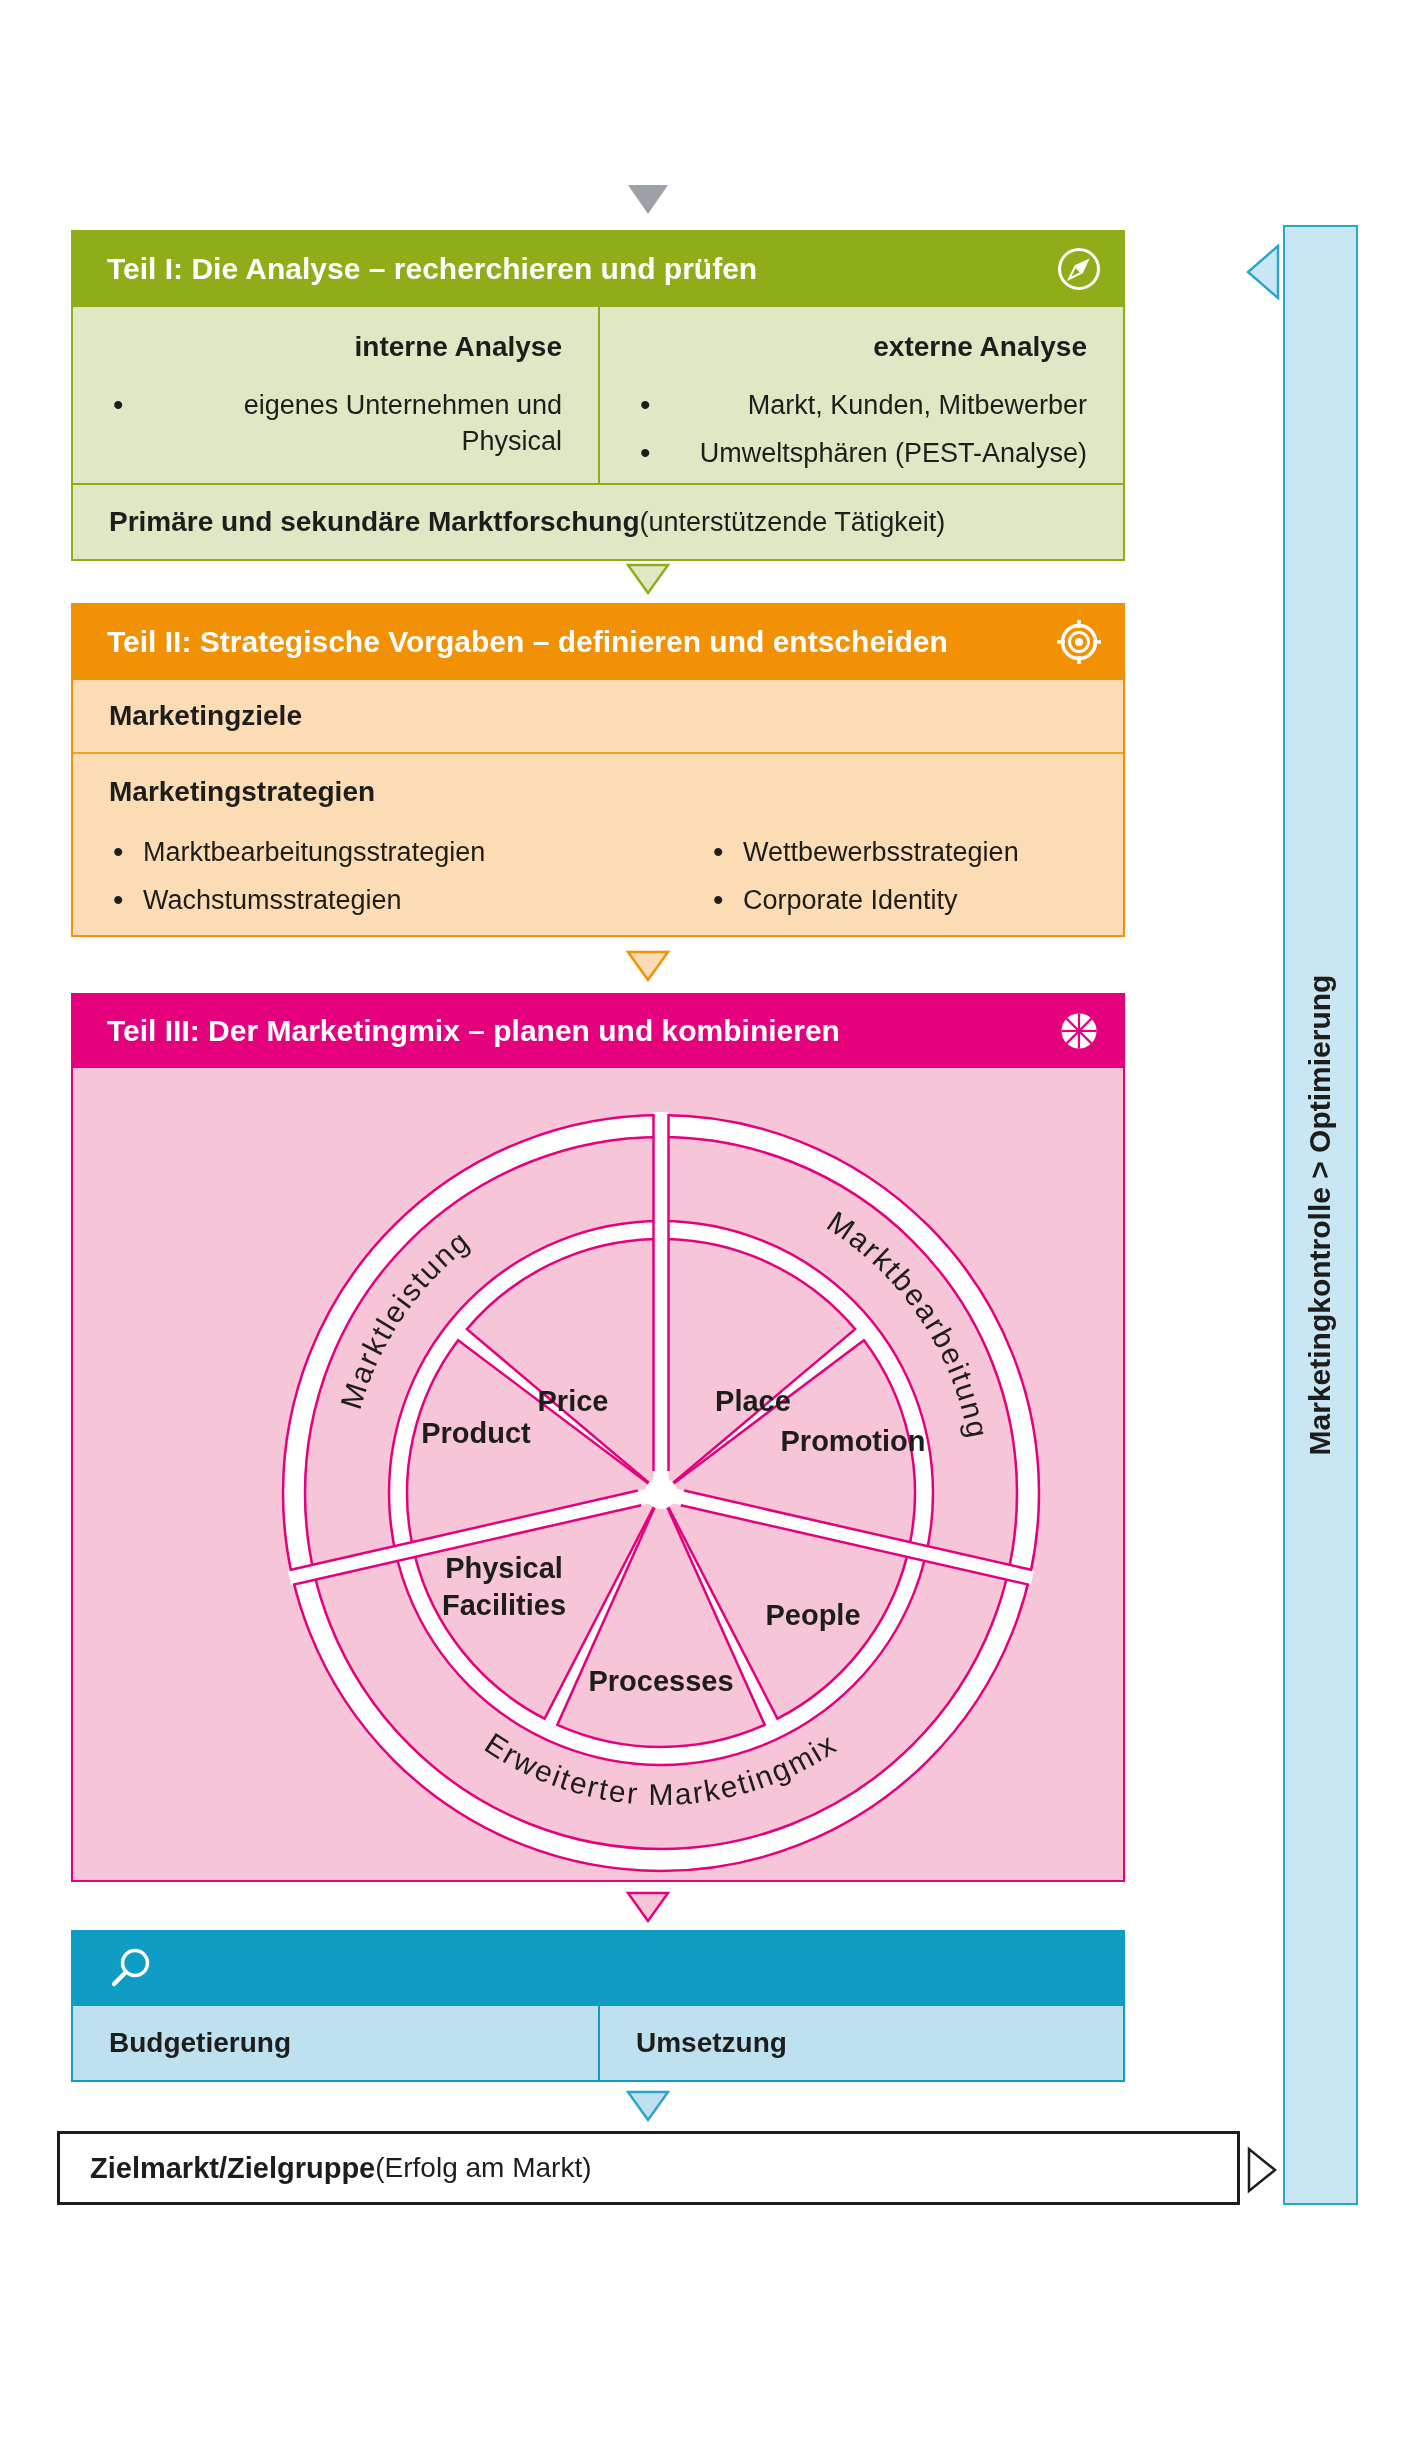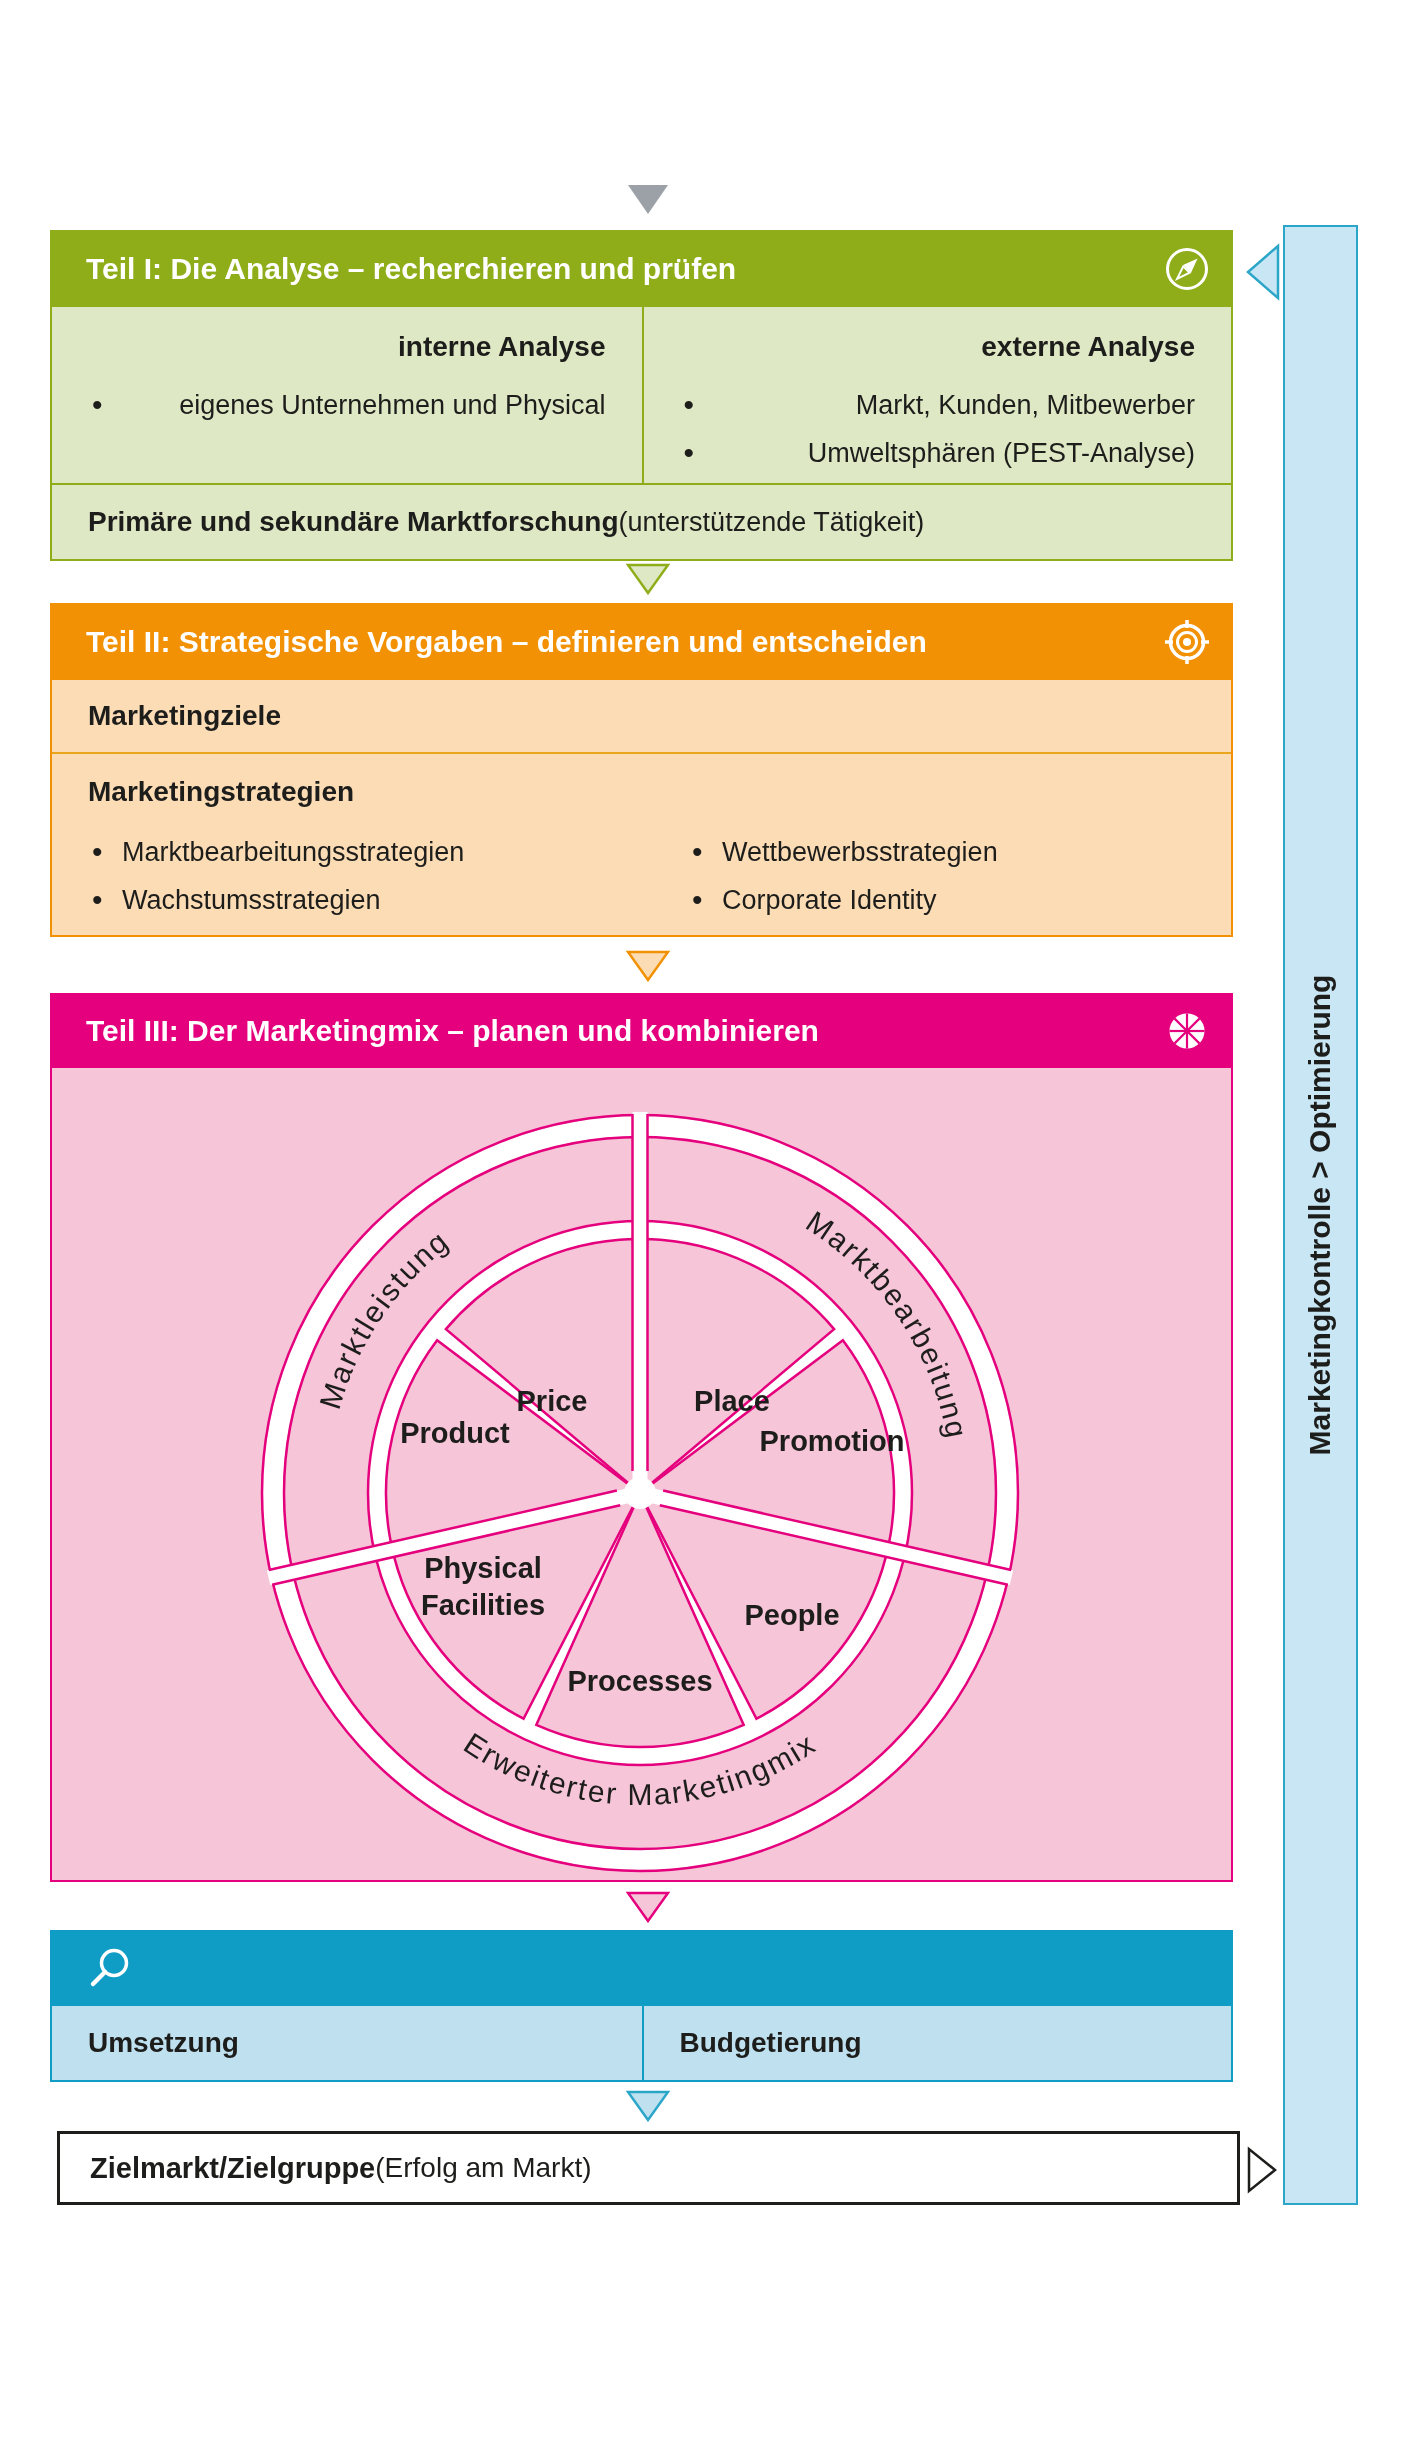--- a/index.html
+++ b/index.html
@@ -14,21 +14,21 @@
   .page{position:relative;width:1417px;height:2440px;background:#fff;overflow:hidden;}
 
   .abs{position:absolute;}
 
   
   .graybar{left:57px;top:103px;width:1183px;height:77px;background:var(--gray);
     display:flex;align-items:center;padding:0 36px;}
   .graybar span{color:#fff;font-size:30px;font-weight:bold;}
 
   
-  .section{left:50px;width:1183px;}
+  .section{left:71px;width:1054px;}
   .hdr{height:77px;display:flex;align-items:center;justify-content:space-between;
     padding:0 22px 0 36px;}
   .hdr .title{color:#fff;font-size:30px;font-weight:bold;}
   .hicon{width:48px;height:48px;flex:0 0 48px;}
 
   
   .p1{top:230px;}
   .p1 .hdr{background:var(--green);}
   .p1-body{background:var(--green-light);border:2px solid var(--green);border-top:none;text-align:right;}
   .p1-row1{display:flex;height:176px;}
@@ -255,22 +255,22 @@
   </svg>
 
   <div class="abs section p4">
     <div class="hdr">
       <svg class="hicon" viewBox="0 0 48 48">
         <circle cx="28" cy="19" r="12.5" fill="none" stroke="#fff" stroke-width="3.5"></circle>
         <line x1="19" y1="28" x2="7" y2="40" stroke="#fff" stroke-width="4.5" stroke-linecap="round"></line>
       </svg>
     </div>
     <div class="p4-body">
+      <div class="p4-cell">Budgetierung</div>
       <div class="p4-cell">Umsetzung</div>
-      <div class="p4-cell">Budgetierung</div>
     </div>
   </div>
 
   <svg class="abs flow-arrow" style="top:2090px" viewBox="0 0 44 32">
     <polygon points="2,2 42,2 22,30" fill="#BEE0EF" stroke="#2BA6C9" stroke-width="2.5"></polygon>
   </svg>
 
   <div class="abs target">
     <b>Zielmarkt/Zielgruppe</b>
       <span> (Erfolg am Markt)</span>

